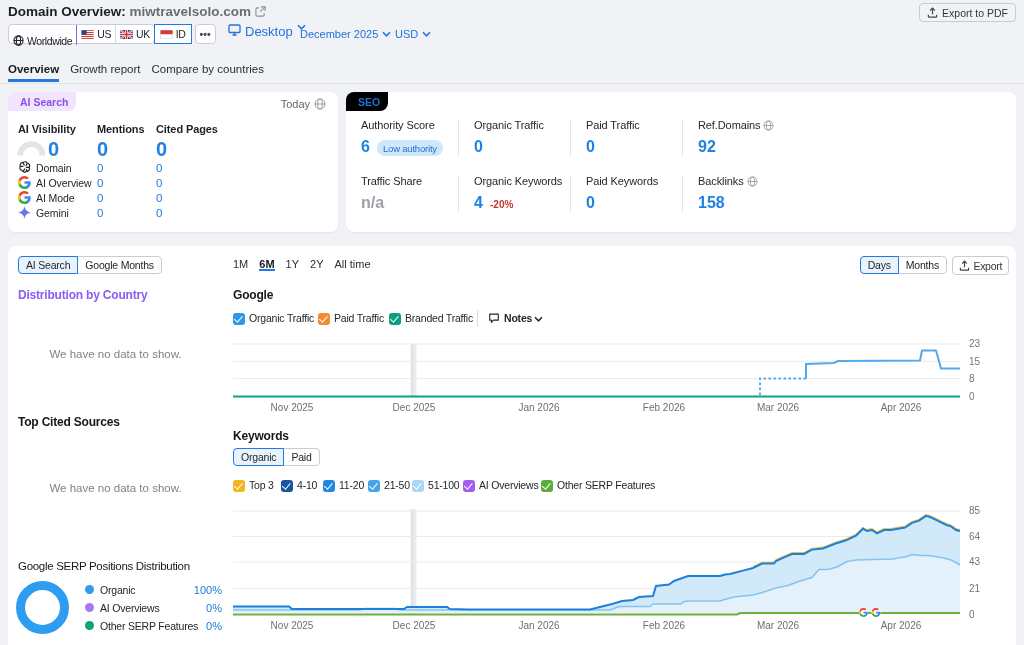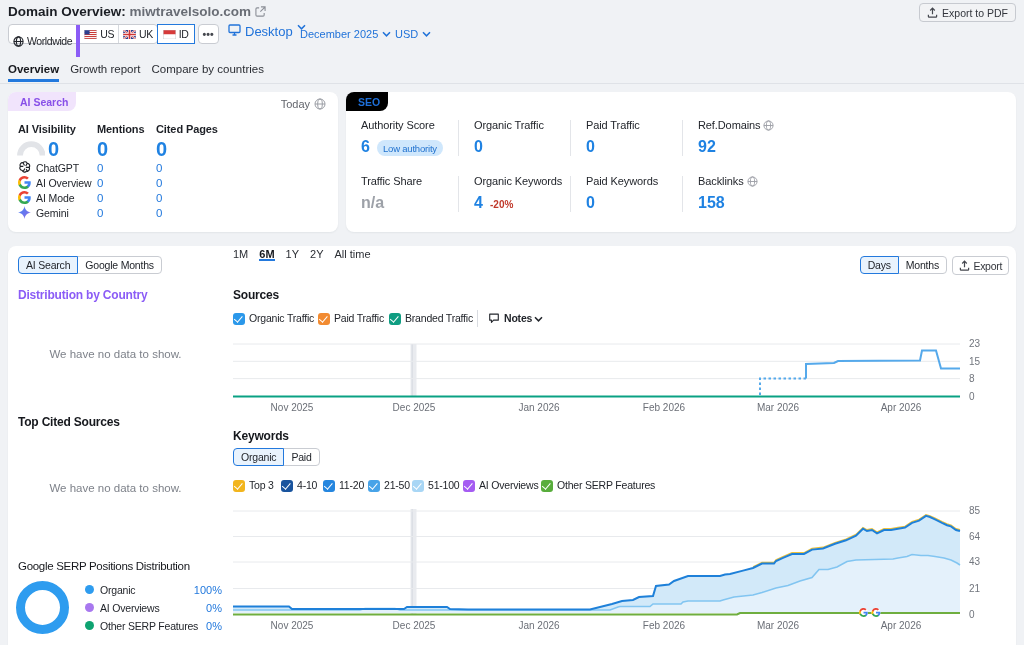--- a/index.html
+++ b/index.html
@@ -25,21 +25,21 @@
 </div>
 <div class="abs" style="right:8px;top:3px;height:19px;background:#f2f3f5;border:1px solid #c7cad0;border-radius:4px;font-size:10.5px;color:#33363d;display:flex;align-items:center;padding:0 7px;gap:4px">
 <svg width="11" height="11" viewBox="0 0 12 12">
       <path d="M6 8V1.5M3.5 3.8 6 1.3l2.5 2.5" fill="none" stroke="#44474e" stroke-width="1.3"></path>
       <path d="M1.5 8.5v1.8c0 .4.3.7.7.7h7.6c.4 0 .7-.3.7-.7V8.5" fill="none" stroke="#44474e" stroke-width="1.3"></path>
     </svg>
 Export to PDF</div>
 
 <div class="abs" style="left:8px;top:24px;height:20px;display:flex;align-items:stretch;font-size:10.5px;letter-spacing:-0.4px;color:#23262c">
   <div style="display:flex;border:1px solid #c9ccd2;border-radius:4px;background:#fff">
-    <div style="display:flex;align-items:center;padding:16px 4px;gap:3px;border-right:4px solid #8b5cf6">
+    <div style="display:flex;padding:10px 4px;gap:3px;border-right:1px solid #8b5cf6">
       <svg width="11" height="11" viewBox="0 0 12 12">
           <circle cx="6" cy="6" r="5" fill="none" stroke="#23262c" stroke-width="1.2"></circle>
           <ellipse cx="6" cy="6" rx="2.3" ry="5" fill="none" stroke="#23262c" stroke-width="1.2"></ellipse>
           <path d="M1 6h10" stroke="#23262c" stroke-width="1.2"></path>
         </svg>
       Worldwide</div>
     <div style="display:flex;align-items:center;padding:0 4px;gap:3px;border-right:1px solid #d6d9de">
       <svg width="13" height="9" viewBox="0 0 14 10">
           <rect width="14" height="10" fill="#fff"></rect>
           <g fill="#c8322e">
@@ -120,21 +120,21 @@
 <div class="abs num" style="left:48px;top:138px;font-size:20px">0</div>
 <div class="abs num" style="left:97px;top:138px;font-size:20px">0</div>
 <div class="abs num" style="left:156px;top:138px;font-size:20px">0</div>
 
 <svg class="abs" style="left:18px;top:161px" width="13" height="13" viewBox="0 0 24 24">
     <g fill="none" stroke="#202227" stroke-width="2.1">
       <path d="M9.2 3.2a4.6 4.6 0 0 1 8 1.1 4.6 4.6 0 0 1 3.3 7.5 4.6 4.6 0 0 1-4.7 6.9 4.6 4.6 0 0 1-8-1.1 4.6 4.6 0 0 1-3.3-7.5 4.6 4.6 0 0 1 4.7-6.9z"></path>
       <path d="M9.2 3.2 12 8.5m5.2-4.2-2.9 5.1m6.2 2.4h-6m3.4 8-2.9-5.2m-5.2 4.3 2.9-5.1M3.8 9.8h6"></path>
     </g>
   </svg>
-<div class="abs lbl" style="left:36px;top:162px;font-size:10.5px">ChatGPT</div>
+<div class="abs lbl" style="left:36px;top:162px;font-size:10.5px">Domain</div>
 <div class="abs" style="left:97px;top:162px;font-size:11.5px;color:#2379dd">0</div>
 <div class="abs" style="left:156px;top:162px;font-size:11.5px;color:#2379dd">0</div>
 <svg class="abs" style="left:18px;top:176px" width="13" height="13" viewBox="0 0 18 18">
     <path fill="#4285F4" d="M17.64 9.2c0-.64-.06-1.25-.16-1.84H9v3.48h4.84a4.14 4.14 0 0 1-1.8 2.72v2.26h2.91c1.7-1.57 2.69-3.88 2.69-6.62z"></path>
     <path fill="#34A853" d="M9 18c2.43 0 4.47-.8 5.96-2.18l-2.91-2.26c-.8.54-1.84.86-3.05.86-2.34 0-4.33-1.58-5.04-3.71H.96v2.33A9 9 0 0 0 9 18z"></path>
     <path fill="#FBBC05" d="M3.96 10.71A5.41 5.41 0 0 1 3.68 9c0-.59.1-1.17.28-1.71V4.96H.96A9 9 0 0 0 0 9c0 1.45.35 2.83.96 4.04l3-2.33z"></path>
     <path fill="#EA4335" d="M9 3.58c1.32 0 2.51.45 3.44 1.35l2.58-2.58A9 9 0 0 0 9 0 9 9 0 0 0 .96 4.96l3 2.33C4.67 5.16 6.66 3.58 9 3.58z"></path>
   </svg>
 <div class="abs lbl" style="left:36px;top:177px;font-size:10.5px">AI Overview</div>
 <div class="abs" style="left:97px;top:177px;font-size:11.5px;color:#2379dd">0</div>
@@ -197,21 +197,21 @@
 <div class="abs" style="left:458px;top:176px;width:1px;height:36px;background:#e3e5e9"></div>
 <div class="abs" style="left:570px;top:176px;width:1px;height:36px;background:#e3e5e9"></div>
 <div class="abs" style="left:682px;top:176px;width:1px;height:36px;background:#e3e5e9"></div>
 
 <div class="card" style="left:8px;top:246px;width:1008px;height:420px"></div>
 
 <div class="abs seg" style="left:18px;top:256px">
   <span class="on" style="border-radius:4px 0 0 4px">AI Search</span>
     <span style="border-radius:0 4px 4px 0;margin-left:-1px">Google Months</span>
 </div>
-<div class="abs" style="left:233px;top:248px;font-size:11px;color:#2b2e34;display:flex;gap:11px">
+<div class="abs" style="left:233px;top:258px;font-size:11px;color:#2b2e34;display:flex;gap:11px">
   <div>1M</div>
   <div style="font-weight:bold;color:#16181d;padding-bottom:2px;border-bottom:2.5px solid #2379dd;height:13px">6M</div>
   <div>1Y</div>
   <div>2Y</div>
   <div>All time</div>
 </div>
 <div class="abs seg" style="right:77px;top:256px">
   <span class="on" style="border-radius:4px 0 0 4px">Days</span>
     <span style="border-radius:0 4px 4px 0;margin-left:-1px">Months</span>
 </div>
@@ -230,21 +230,21 @@
 <svg class="abs" style="left:16px;top:581px" width="53" height="53" viewBox="0 0 53 53">
     <circle cx="26.5" cy="26.5" r="22" fill="none" stroke="#2e9cef" stroke-width="9"></circle>
   </svg>
 <div class="abs" style="left:85px;top:584px;font-size:10.5px;letter-spacing:-0.2px;color:#23262c"><span style="display:inline-block;width:9px;height:9px;border-radius:50%;background:#2e9cef;margin-right:6px"></span>Organic</div>
 <div class="abs" style="left:85px;top:602px;font-size:10.5px;letter-spacing:-0.2px;color:#23262c"><span style="display:inline-block;width:9px;height:9px;border-radius:50%;background:#a878ef;margin-right:6px"></span>AI Overviews</div>
 <div class="abs" style="left:85px;top:620px;font-size:10.5px;letter-spacing:-0.2px;color:#23262c"><span style="display:inline-block;width:9px;height:9px;border-radius:50%;background:#0ea371;margin-right:6px"></span>Other SERP Features</div>
 <div class="abs" style="left:180px;top:584px;width:42px;text-align:right;font-size:11px;color:#2379dd">100%</div>
 <div class="abs" style="left:180px;top:602px;width:42px;text-align:right;font-size:11px;color:#2379dd">0%</div>
 <div class="abs" style="left:180px;top:620px;width:42px;text-align:right;font-size:11px;color:#2379dd">0%</div>
 
-<div class="abs" style="left:233px;top:288px;font-size:12px;letter-spacing:-0.2px;font-weight:bold;color:#16181d">Sources</div>
+<div class="abs" style="left:233px;top:288px;font-size:12px;letter-spacing:-0.2px;font-weight:bold;color:#16181d">Google</div>
 <div class="abs" style="left:0;top:0;font-size:10.5px;letter-spacing:-0.2px;color:#23262c">
   <span class="cb abs" style="position:absolute;left:233px;top:313px;background:#2b98ea"></span>
     <span class="abs" style="left:249px;top:312px">Organic Traffic</span>
   <span class="cb abs" style="position:absolute;left:318px;top:313px;background:#f28b31"></span>
     <span class="abs" style="left:334px;top:312px">Paid Traffic</span>
   <span class="cb abs" style="position:absolute;left:389px;top:313px;background:#0f9d82"></span>
     <span class="abs" style="left:405px;top:312px">Branded Traffic</span>
   <span class="abs" style="left:477px;top:310px;width:1px;height:17px;background:#d9dce1"></span>
   <svg class="abs" style="left:488px;top:312px" width="12" height="12" viewBox="0 0 14 14">
       <path d="M2 2.5h10v7H6.5L4 12V9.5H2z" fill="none" stroke="#23262c" stroke-width="1.3" stroke-linejoin="round"></path>

